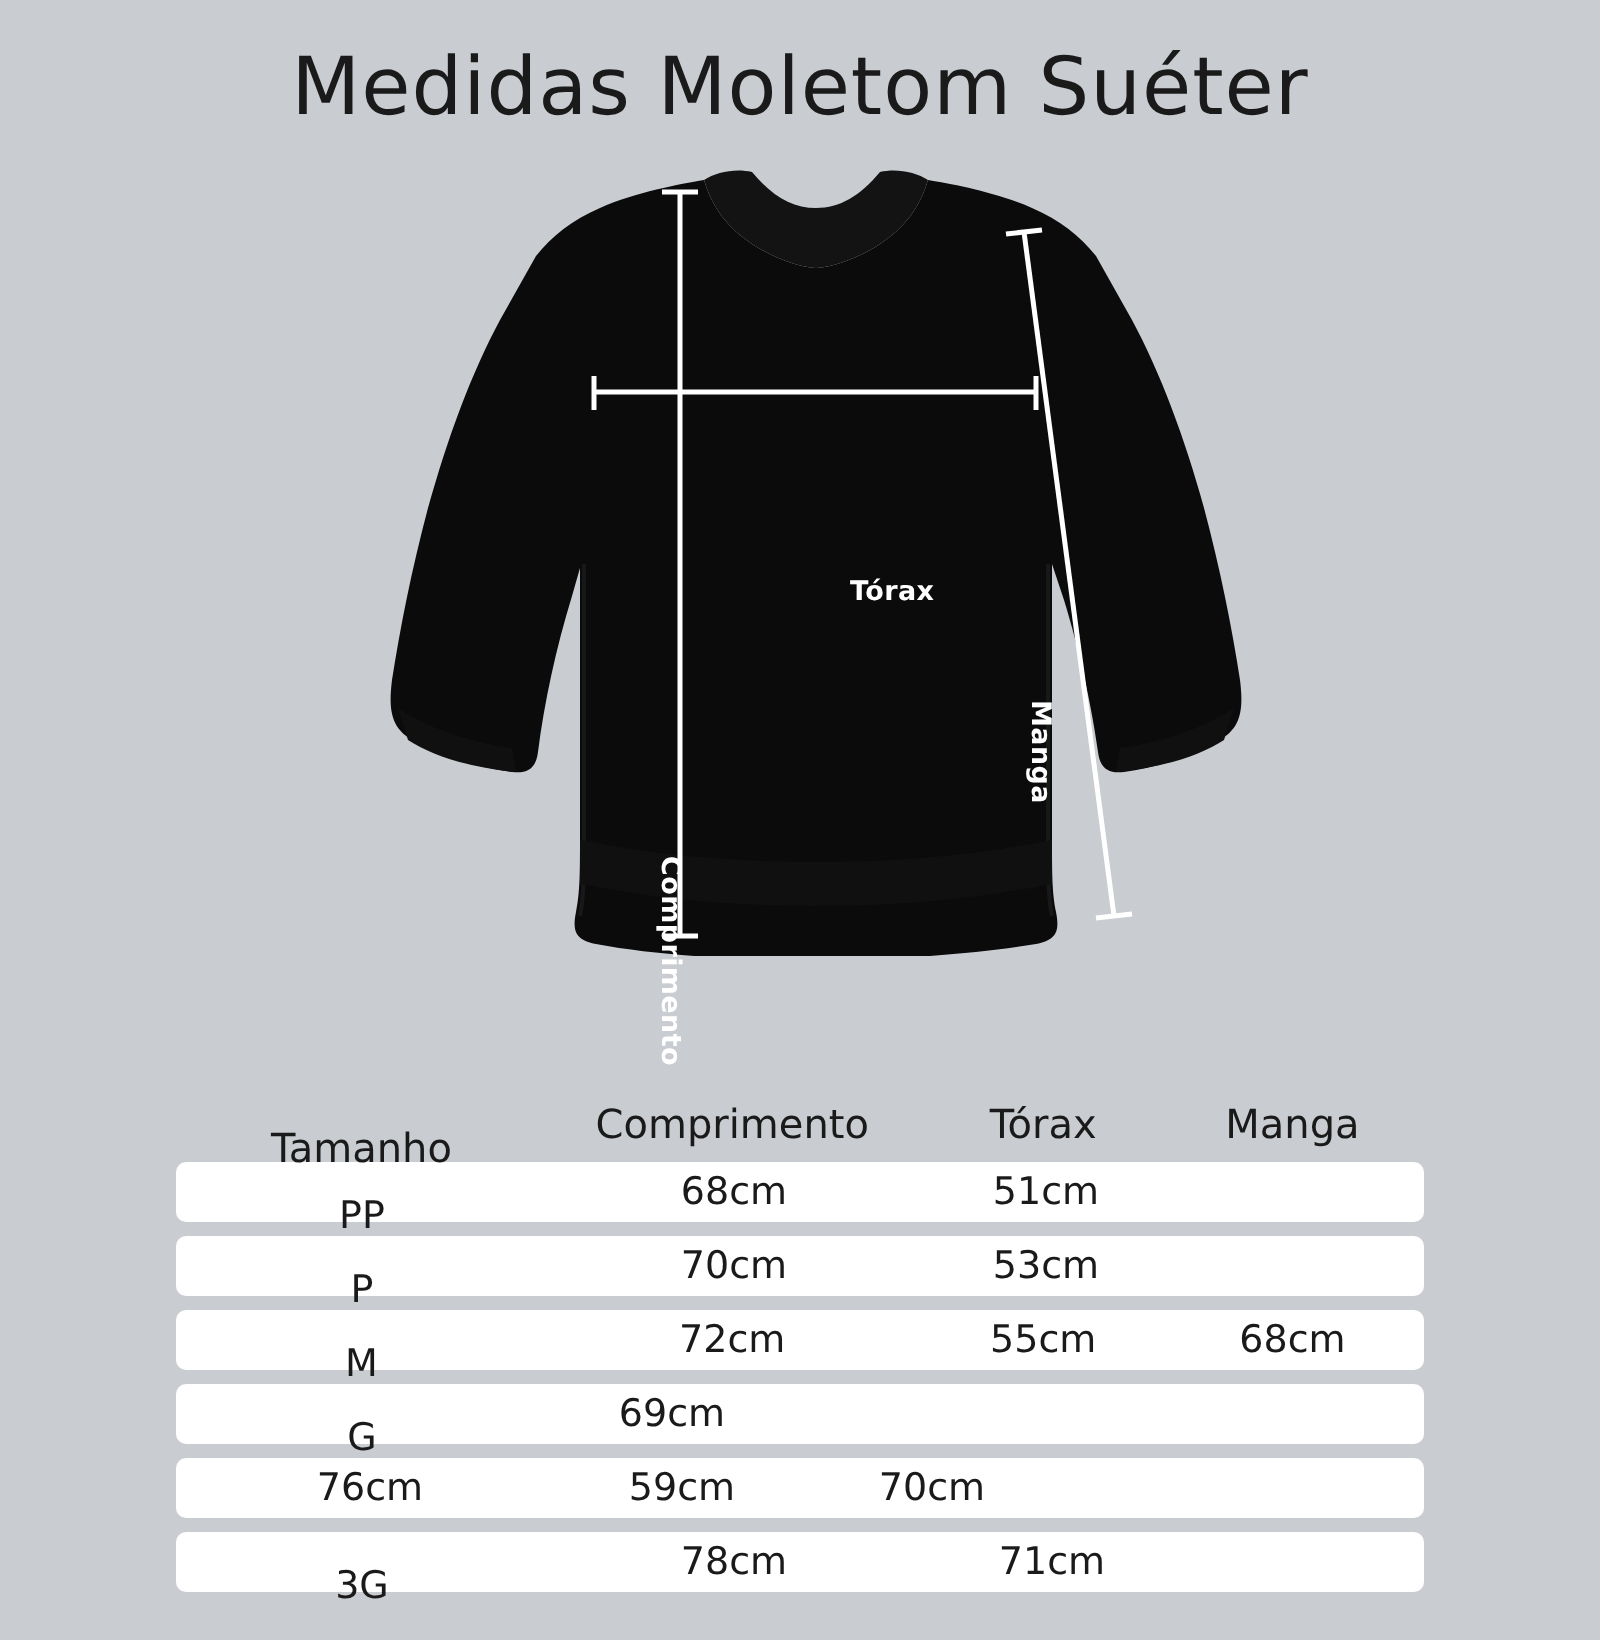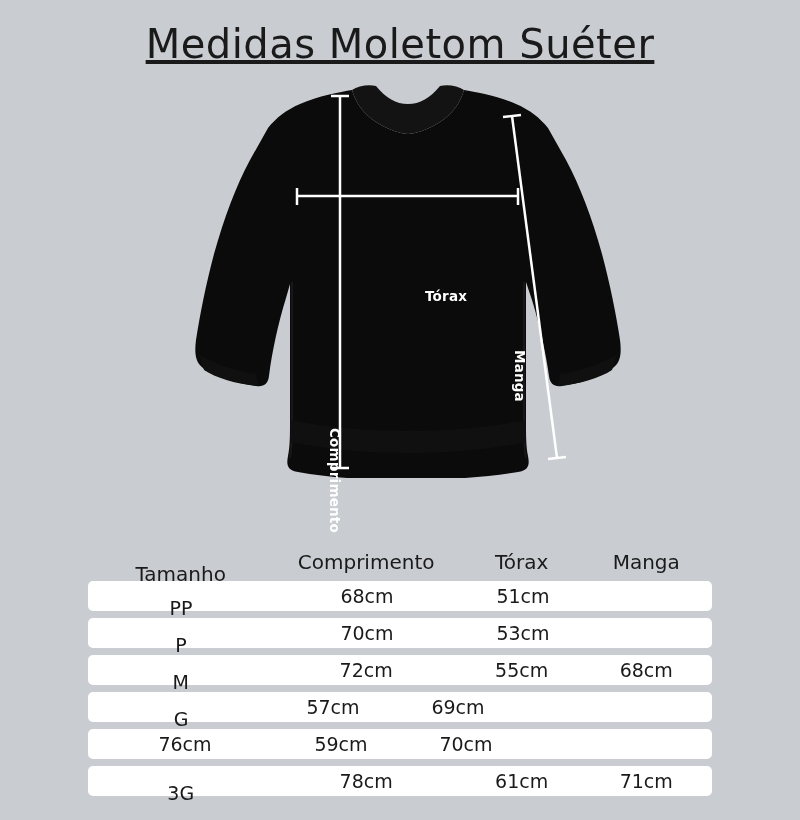--- a/index.html
+++ b/index.html
@@ -18,21 +18,20 @@
 
   
   .title {
     text-align: center;
     font-size: 40px;
     font-weight: 400;
     letter-spacing: 0.5px;
     color: #1a1a1a;
     padding-top: 22px;
     line-height: 1.1;
-    text-decoration: underline;
   }
 
   
   .illustration {
     position: relative;
     width: 800px;
     height: 410px;
     margin-top: 2px;
   }
   .illustration svg {
@@ -199,27 +198,25 @@
     <div class="cell c2">53cm</div>
   </div>
   <div class="table-row">
     <div class="cell c0">M</div>
     <div class="cell c1">72cm</div>
     <div class="cell c2">55cm</div>
     <div class="cell c3">68cm</div>
   </div>
   <div class="table-row">
     <div class="cell c0">G</div>
-    <div class="cell c2">57cm</div>
     <div class="cell c3">69cm</div>
   </div>
   <div class="table-row">
     <div class="cell c1">76cm</div>
     <div class="cell c2">59cm</div>
     <div class="cell c3">70cm</div>
   </div>
   <div class="table-row">
     <div class="cell c0">3G</div>
     <div class="cell c1">78cm</div>
-    <div class="cell c2">61cm</div>
     <div class="cell c3">71cm</div>
   </div>
 </div>
 
 </body></html>

